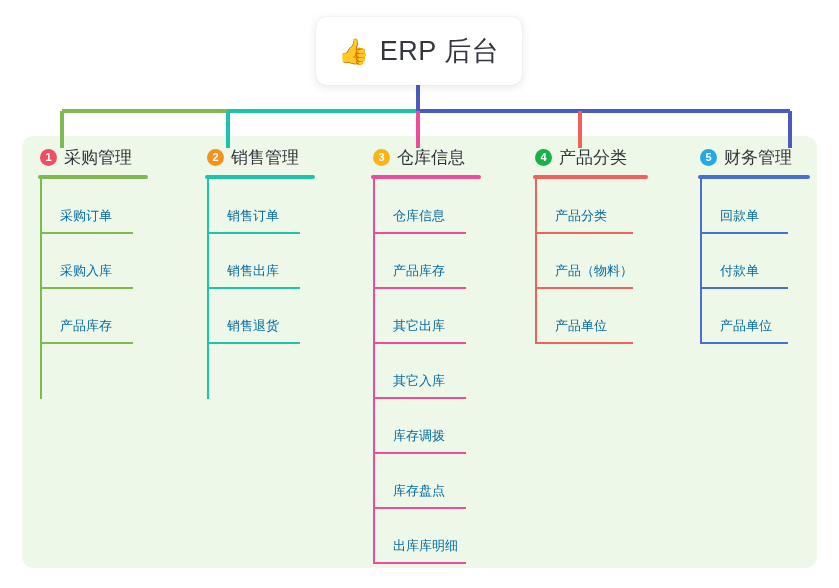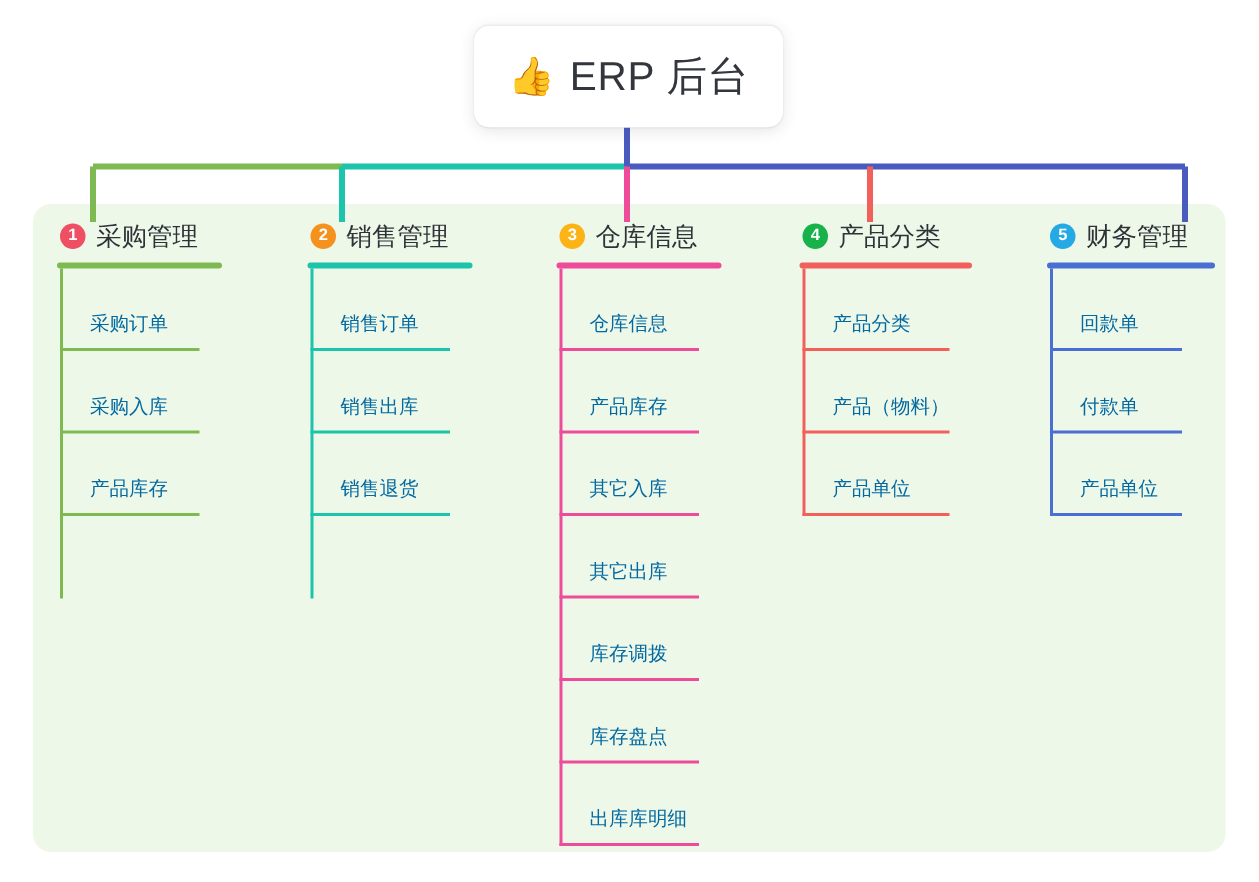--- a/index.html
+++ b/index.html
@@ -218,25 +218,25 @@
           <div class="spine" style="background: rgb(239, 75, 155); height: 385px;"></div>
           <div class="leaf">
             <span class="leaf-label">仓库信息</span>
             <div class="leaf-rule" style="width: 93px; background: rgb(239, 75, 155);"></div>
           </div>
           <div class="leaf">
             <span class="leaf-label">产品库存</span>
             <div class="leaf-rule" style="width: 93px; background: rgb(239, 75, 155);"></div>
           </div>
           <div class="leaf">
+            <span class="leaf-label">其它出库</span>
+            <div class="leaf-rule" style="width: 93px; background: rgb(239, 75, 155);"></div>
+          </div>
+          <div class="leaf">
             <span class="leaf-label">其它入库</span>
-            <div class="leaf-rule" style="width: 93px; background: rgb(239, 75, 155);"></div>
-          </div>
-          <div class="leaf">
-            <span class="leaf-label">其它出库</span>
             <div class="leaf-rule" style="width: 93px; background: rgb(239, 75, 155);"></div>
           </div>
           <div class="leaf">
             <span class="leaf-label">库存调拨</span>
             <div class="leaf-rule" style="width: 93px; background: rgb(239, 75, 155);"></div>
           </div>
           <div class="leaf">
             <span class="leaf-label">库存盘点</span>
             <div class="leaf-rule" style="width: 93px; background: rgb(239, 75, 155);"></div>
           </div>

